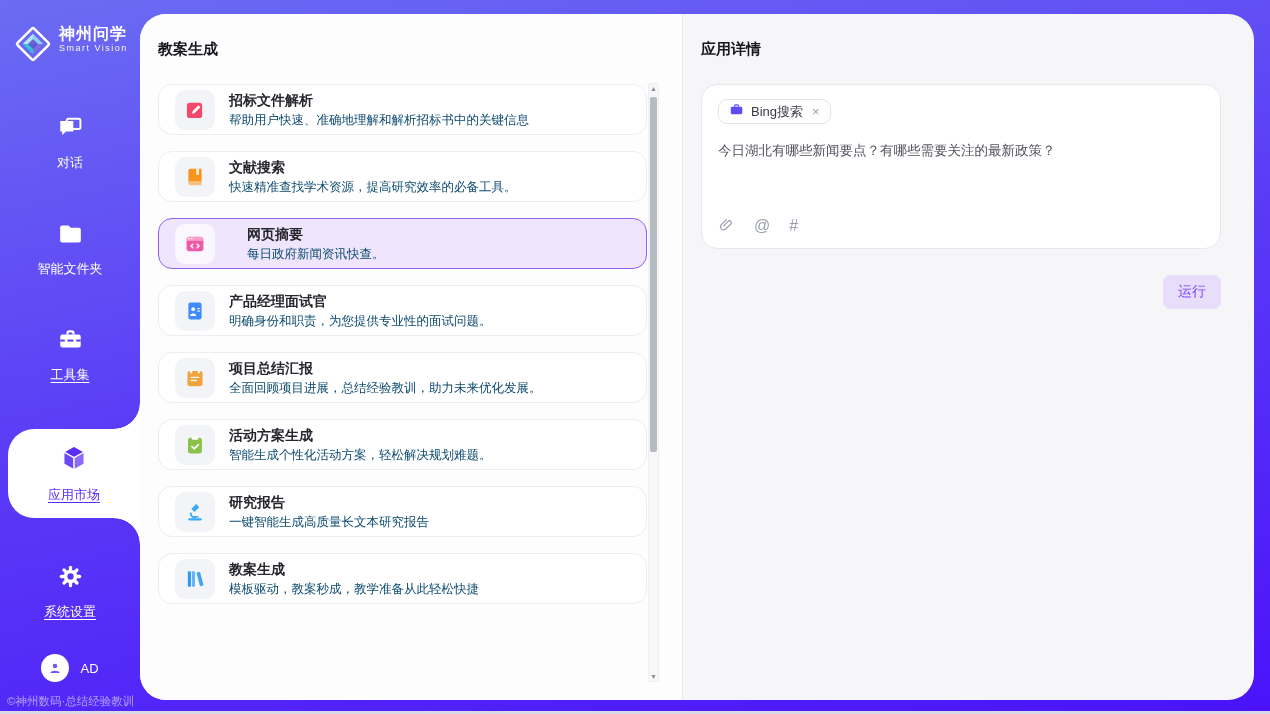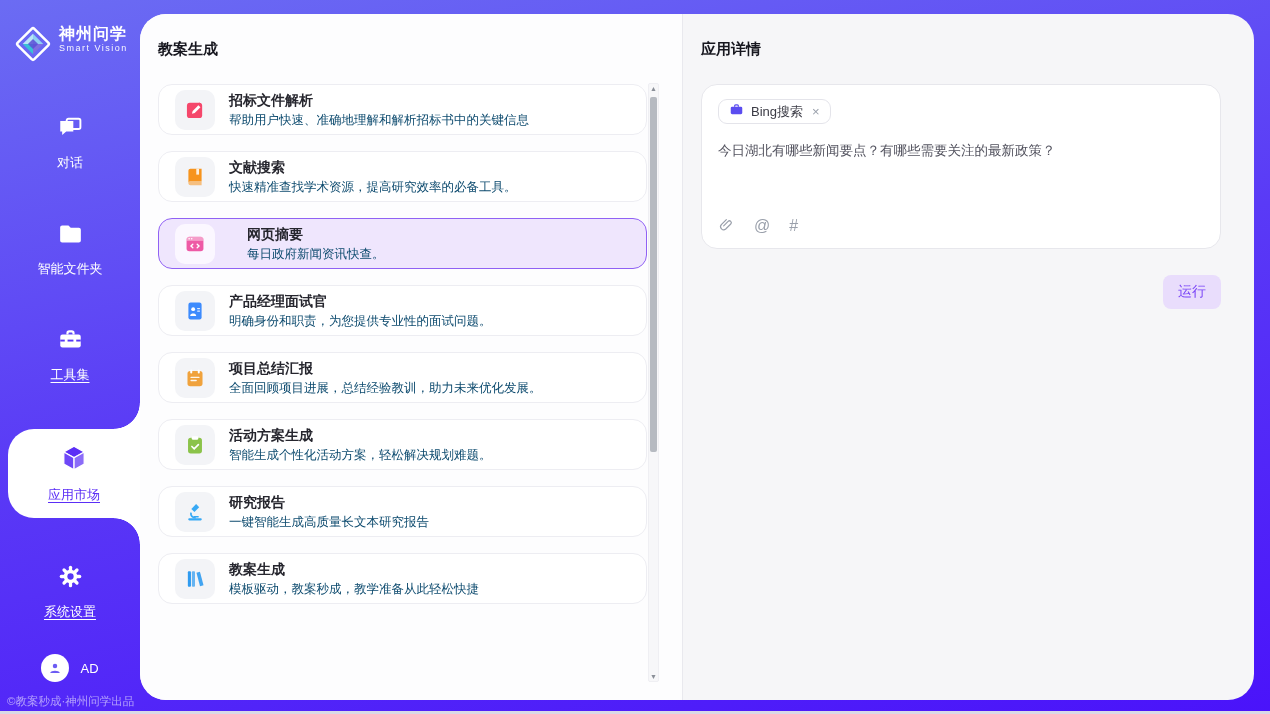--- a/index.html
+++ b/index.html
@@ -159,21 +159,21 @@
 
     <div class="user-row">
       <span class="avatar">
         <svg width="16" height="16" viewBox="0 0 24 24">
           <circle cx="12" cy="9" r="3.4" fill="#6d5cf3"></circle>
           <path d="M4.8 19.6c.9-4.4 13.5-4.4 14.4 0z" fill="#6d5cf3"></path>
         </svg>
       </span>
       <span class="user-name">AD</span>
     </div>
-    <div class="copyright">©教案秒成·神州问学出品</div>
+    <div class="copyright">©神州数码·总结经验教训</div>
   </div>
 
   <div class="content">
 
     <section class="list-panel">
       <h2 class="panel-title">教案生成</h2>
       <div class="card-list">
 
           <div class="app-card">
             <span class="app-icon">

